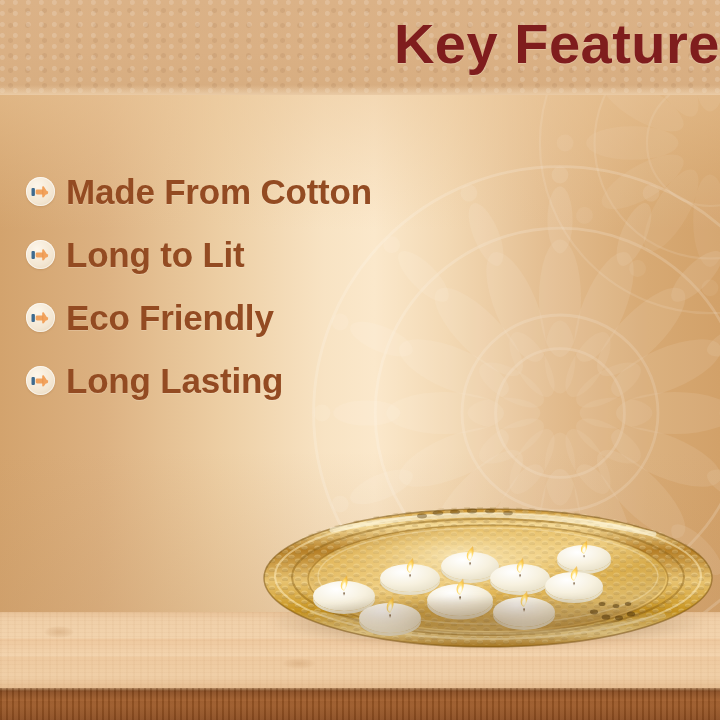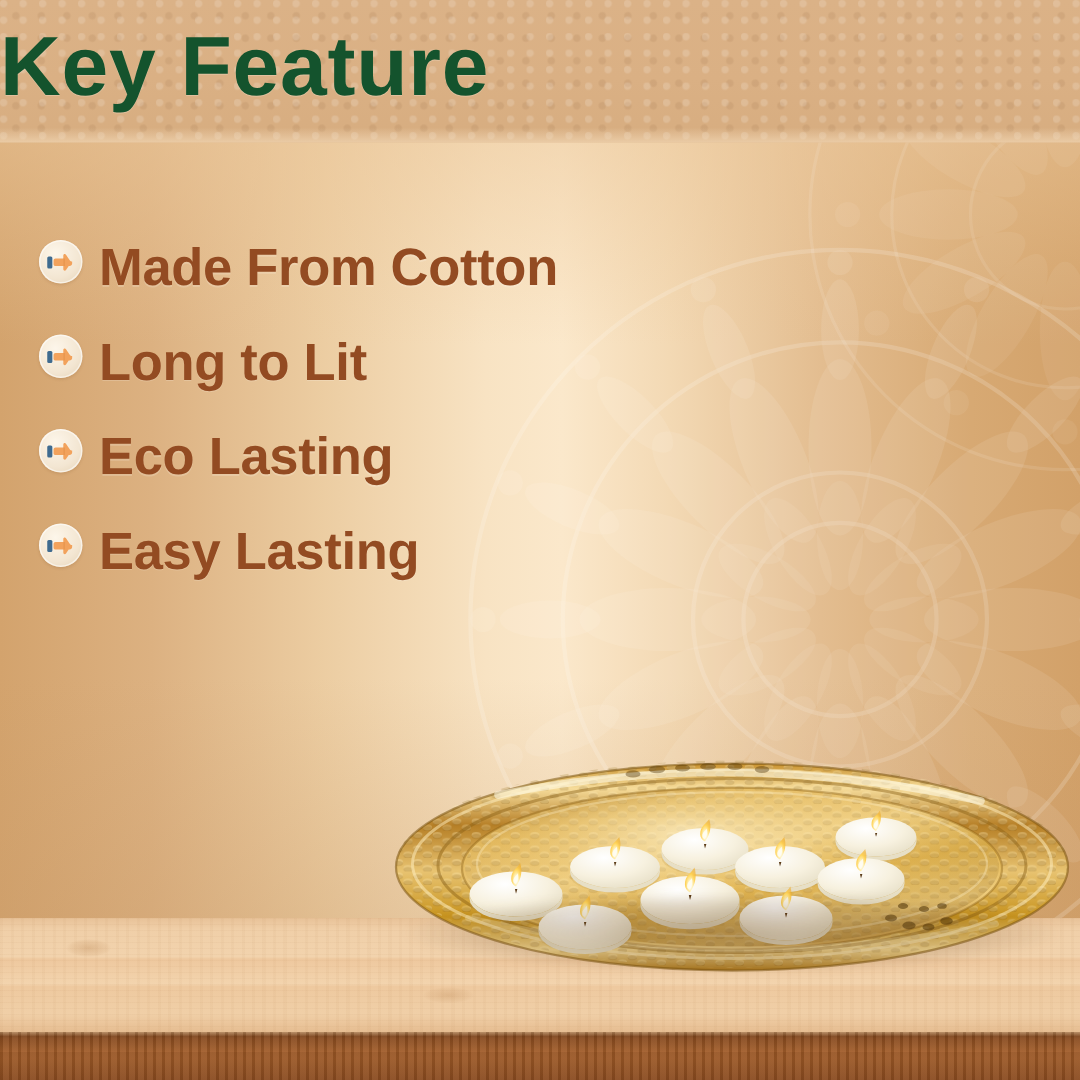--- a/index.html
+++ b/index.html
@@ -55,32 +55,32 @@
     opacity:.40; pointer-events:none;
   }
   .mandala2{
     position:absolute; right:-200px; top:-160px; width:420px; height:420px;
     opacity:.30; pointer-events:none;
   }
 
   
   .title{
     position:absolute; left:0; top:12px; width:720px;
-    text-align:left;
+    text-align:right;
     font-size:56px; line-height:64px;
     font-weight:700;
     letter-spacing:.5px;
-    color:#14532d;
+    color:#7f1d1d;
     text-shadow:0 1px 0 rgba(255,255,255,.22);
   }
 
   
   .feature-list{ position:absolute; left:26px; top:160px; width:560px; }
   .feature-item{
-    display:flex; height:63px;
+    display:flex; align-items:center; height:63px;
   }
   .bullet{
     width:29px; height:29px; flex:0 0 29px; border-radius:50%;
     background:radial-gradient(circle at 38% 32%, #fdf6ea 0%, #f3e6d2 60%, #e4d2b6 100%);
     box-shadow:0 1px 2px rgba(120,80,40,.18), inset 0 0 0 1px rgba(255,255,255,.55);
     display:flex; align-items:center; justify-content:center;
     margin-right:11px;
   }
   .bullet svg{ display:block; }
   .feature-label{
@@ -258,32 +258,32 @@
     </div>
 
     <div class="feature-item">
       <span class="bullet">
         <svg width="20" height="14" viewBox="0 0 20 14">
           <rect x="0.5" y="3" width="3.4" height="8" rx="1" fill="#3f6b8f"></rect>
           <path d="M6 4.4h5.2V2.3c0-1 1.3-1.3 1.8-.5l2.6 3.9c.5.8 1.5.6 1.5.6v1.4c0 .9-.8 1.7-1.7 1.7h-.6l-1.8 2.6c-.5.8-1.8.5-1.8-.5V9.4H6c-.7 0-1.3-.6-1.3-1.3V5.7C4.7 5 5.3 4.4 6 4.4z" fill="#f2a25c"></path>
           <path d="M11.2 4.4v5h1.1v-5z" fill="#e08b42" opacity=".45"></path>
         </svg>
       </span>
-      <span class="feature-label nosel">Eco Lasting</span>
+      <span class="feature-label nosel">Eco Friendly</span>
     </div>
 
     <div class="feature-item">
       <span class="bullet">
         <svg width="20" height="14" viewBox="0 0 20 14">
           <rect x="0.5" y="3" width="3.4" height="8" rx="1" fill="#3f6b8f"></rect>
           <path d="M6 4.4h5.2V2.3c0-1 1.3-1.3 1.8-.5l2.6 3.9c.5.8 1.5.6 1.5.6v1.4c0 .9-.8 1.7-1.7 1.7h-.6l-1.8 2.6c-.5.8-1.8.5-1.8-.5V9.4H6c-.7 0-1.3-.6-1.3-1.3V5.7C4.7 5 5.3 4.4 6 4.4z" fill="#f2a25c"></path>
           <path d="M11.2 4.4v5h1.1v-5z" fill="#e08b42" opacity=".45"></path>
         </svg>
       </span>
-      <span class="feature-label nosel">Easy Lasting</span>
+      <span class="feature-label nosel">Long Lasting</span>
     </div>
 
   </div>
 
   <div class="table-top">
     <div class="grain"></div>
     <div class="knot1"></div>
     <div class="knot2"></div>
   </div>
   <div class="table-edge">

